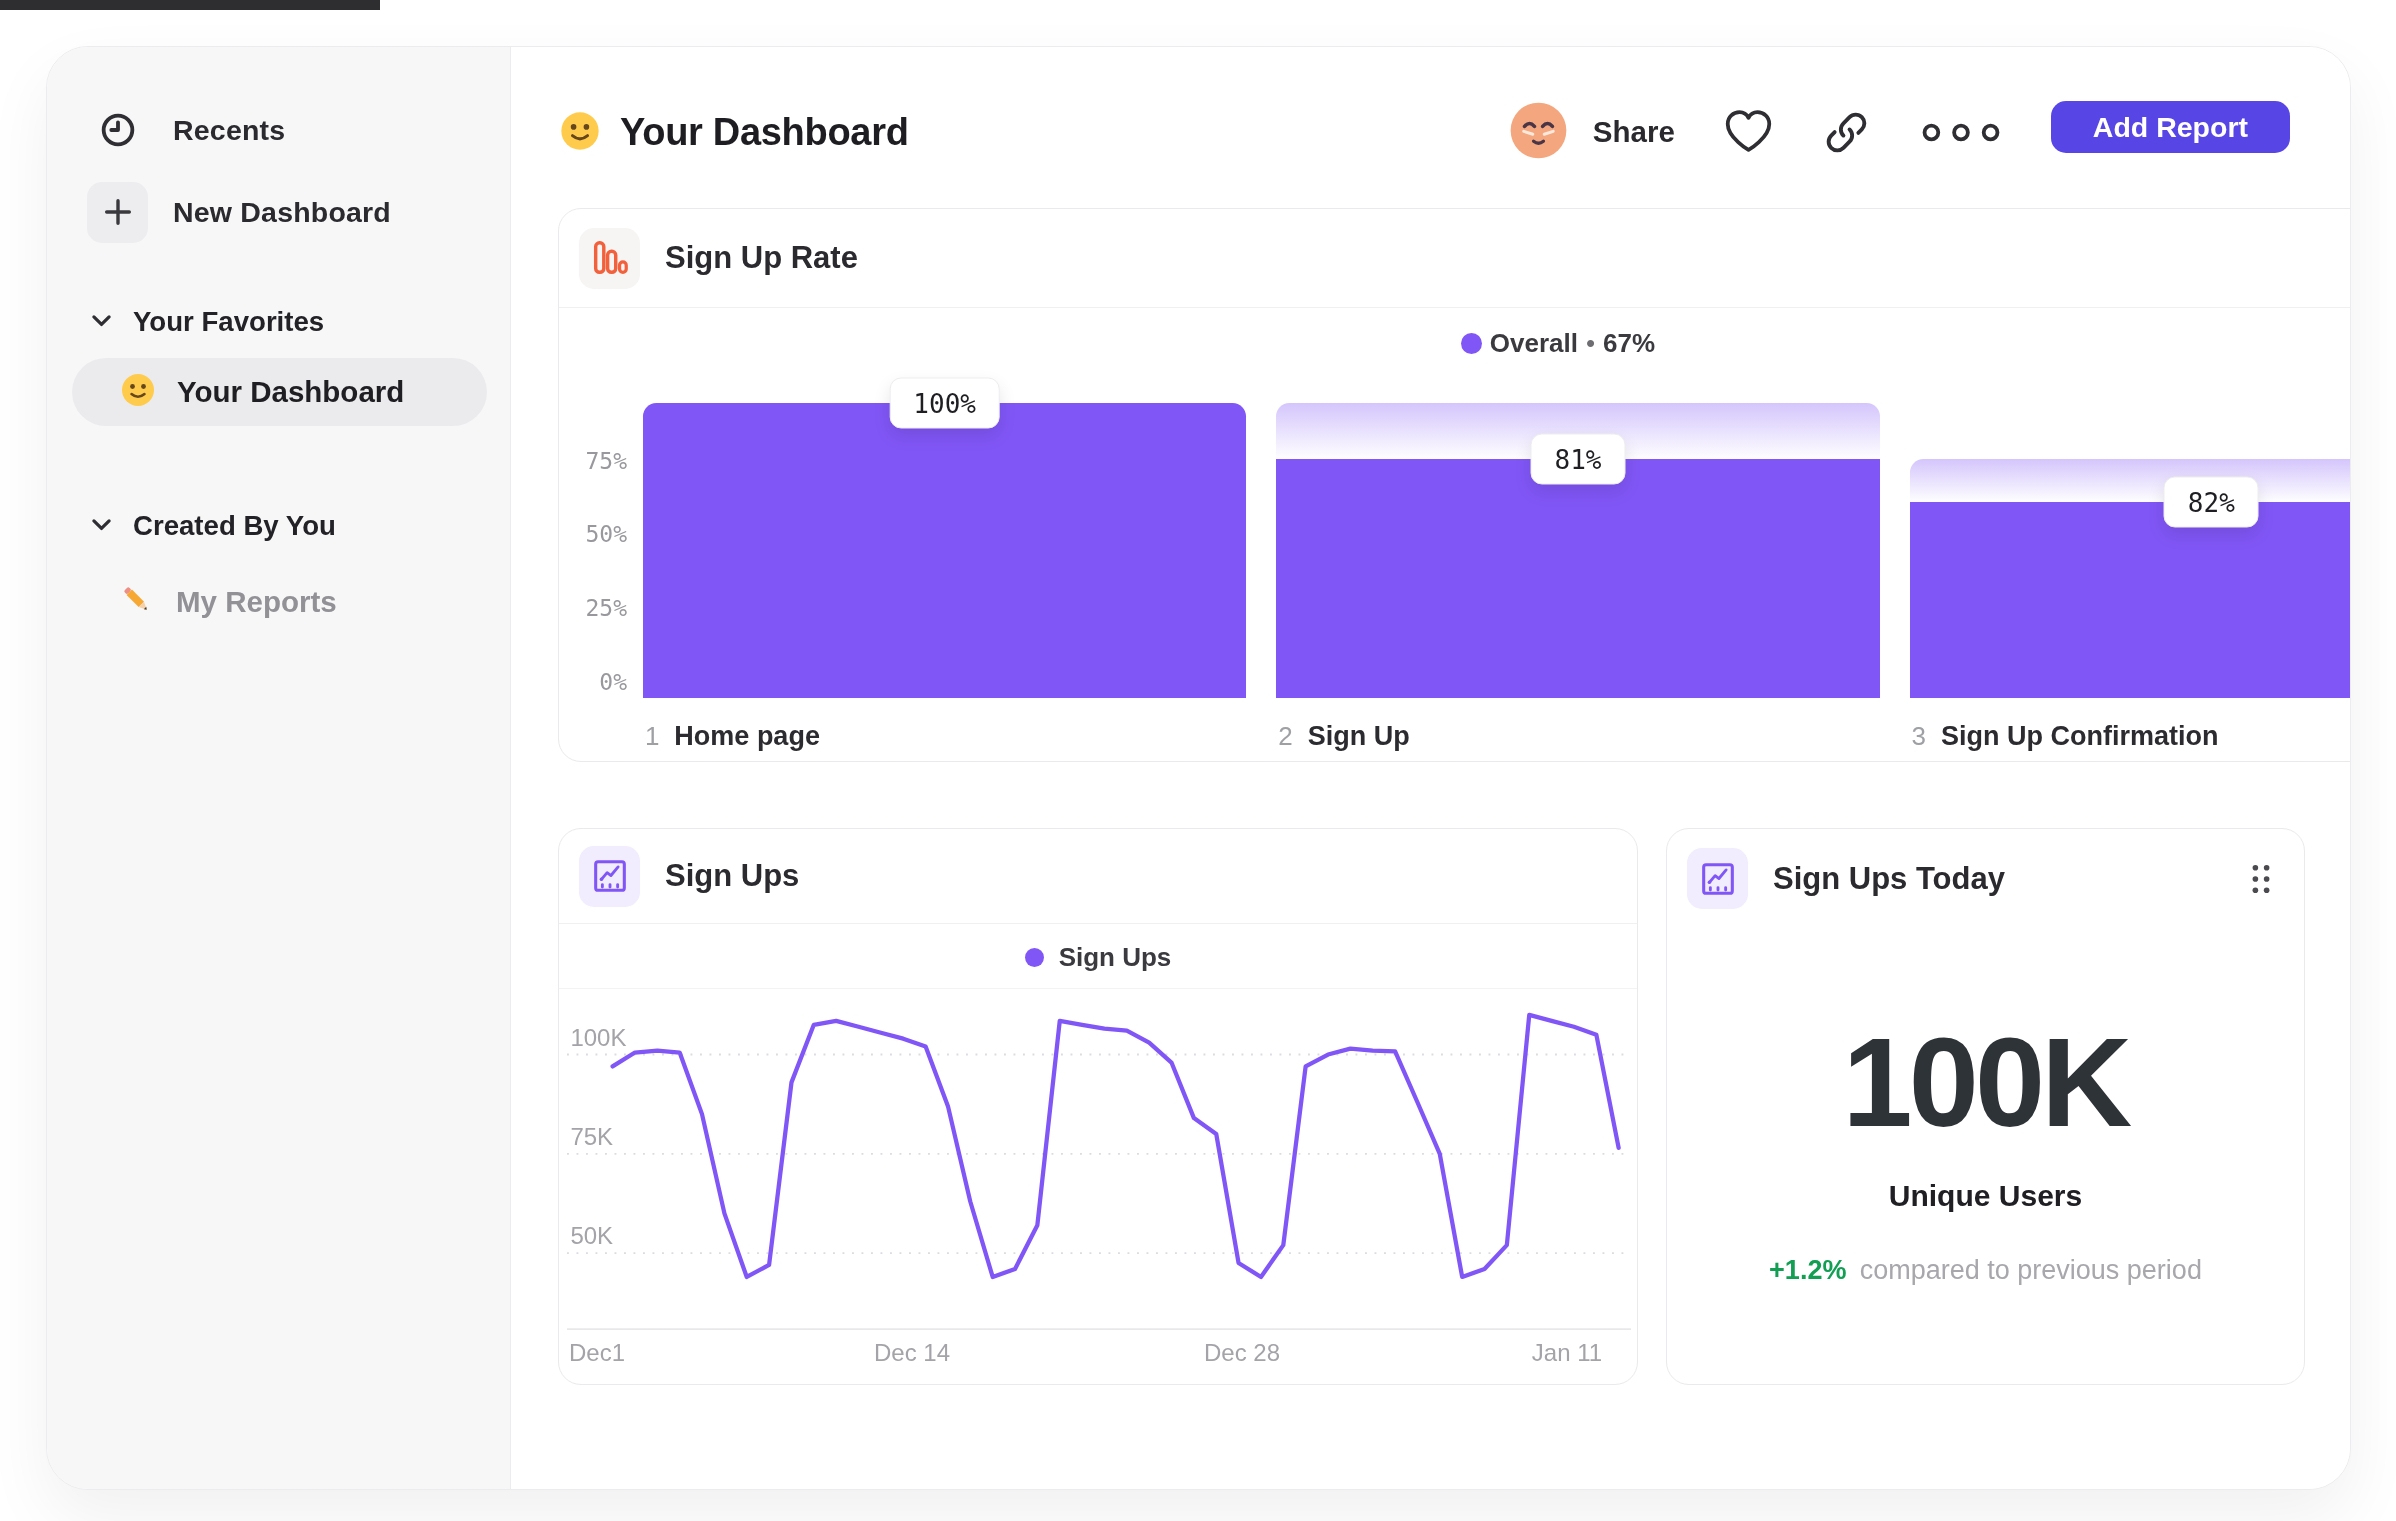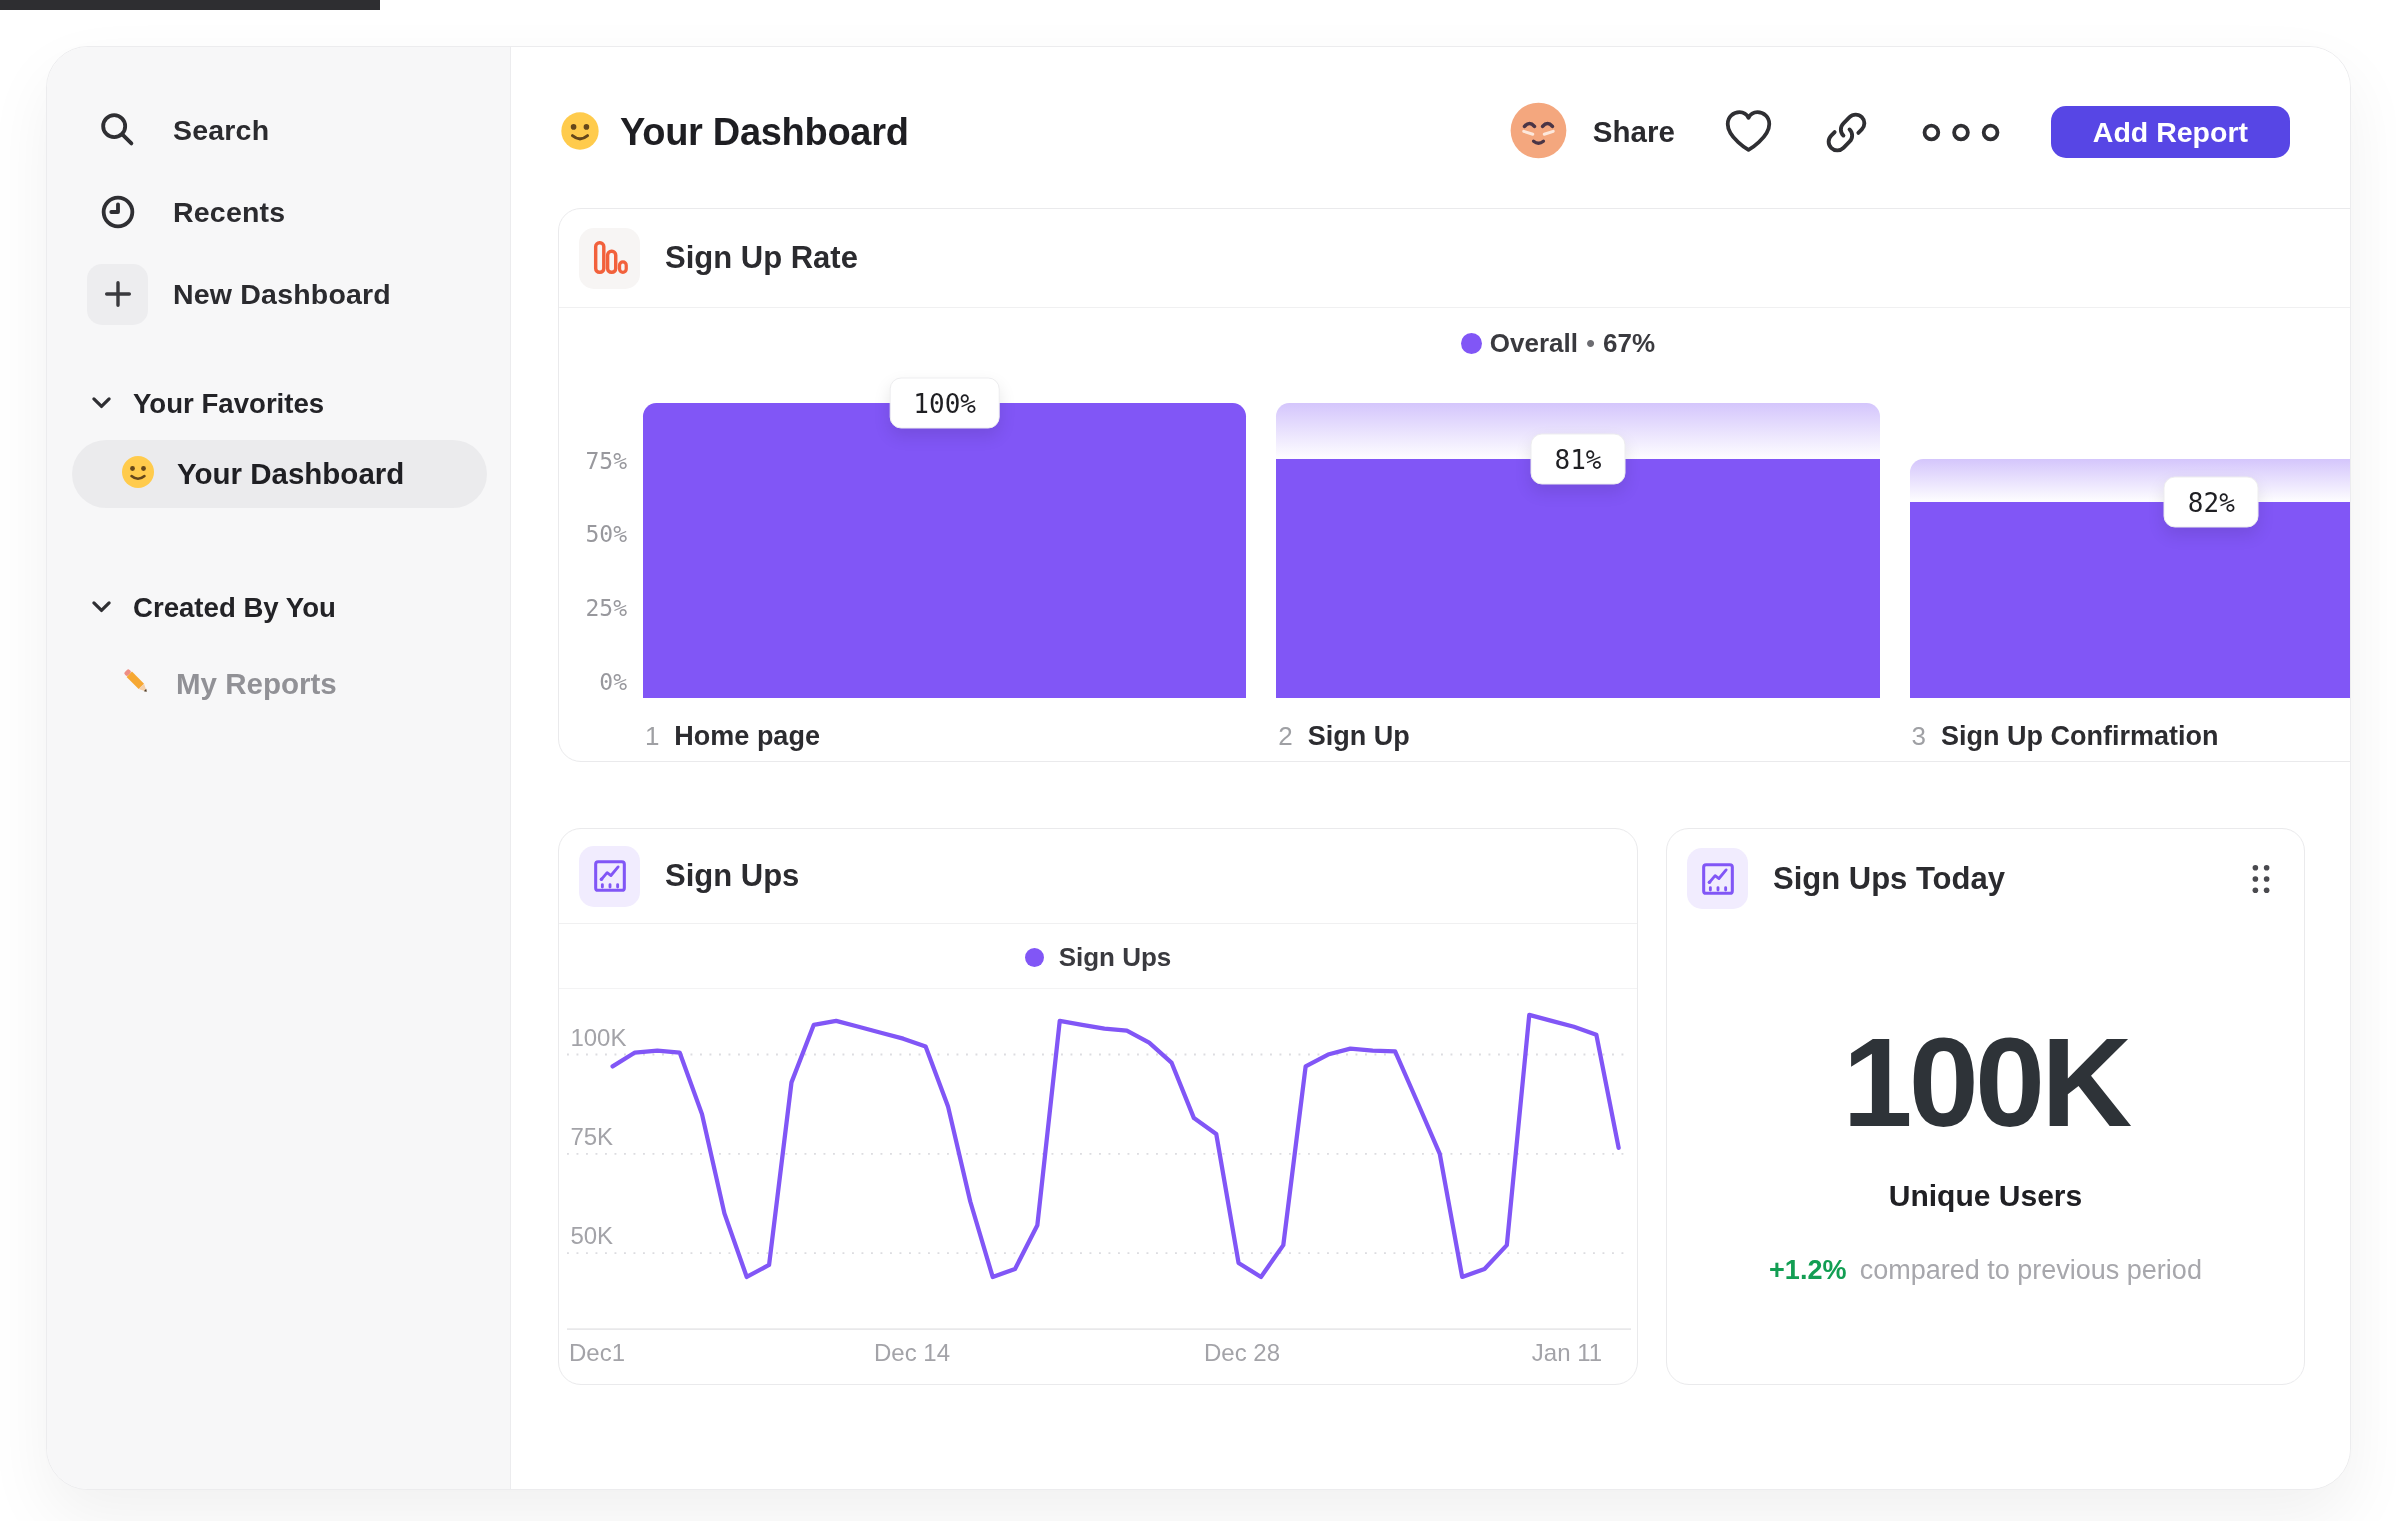--- a/index.html
+++ b/index.html
@@ -20,21 +20,21 @@
   .pill-item { margin:5.7px 23px 0 25px; height:68px; border-radius:34px; background:#ebebed; display:flex; align-items:center; padding-left:48px; gap:21px; cursor:pointer; }
   .pill-label { font-size:29.5px; font-weight:600; color:#1f1f23; }
   .sub-item { margin-top:11.4px; height:68px; display:flex; align-items:center; padding-left:72px; gap:19px; cursor:pointer; }
   .sub-label { font-size:29.5px; font-weight:600; color:#919196; }
 
   
   .main { flex:1; position:relative; background:#ffffff; }
   .main-header { position:absolute; left:48px; right:60px; top:42px; height:86px; display:flex; align-items:center; justify-content:space-between; }
   .title-group { display:flex; align-items:center; gap:19px; }
   .page-title { font-size:38px; font-weight:800; color:#1e1e22; letter-spacing:-0.3px; }
-  .header-right { display:flex; align-items:center; gap:48px; }
+  .header-right { display:flex; gap:48px; }
   .share-group { display:flex; align-items:center; gap:25px; cursor:pointer; }
   .share-label { font-size:29.5px; font-weight:600; color:#2a2a2e; }
   .icon-btn { background:none; border:none; cursor:pointer; display:flex; align-items:center; }
   .add-report-btn { height:52px; padding:0 42px; border:none; border-radius:15px; background:#5746e5; color:#fff;
      font-family:"Liberation Sans",sans-serif; font-size:28.5px; font-weight:700; cursor:pointer; }
 
   .card { position:absolute; background:#fff; border:1.9px solid #eaeaec; border-radius:23px; }
   .card-header { position:absolute; left:0; right:0; top:0; height:99px; display:flex; align-items:center; padding:0 28.5px 0 20px; }
   .card-icon { width:61px; height:61px; border-radius:15px; display:flex; align-items:center; justify-content:center; }
   .card-icon.orange-bg { background:#f7f5f4; }
@@ -86,29 +86,20 @@
   .stat-note { font-size:27px; color:#a7a7ac; }
 </style>
 </head>
 <body>
 
 <div class="top-strip"></div>
 
 <div class="app-window">
 
   <aside class="sidebar">
-    <div class="nav-item">
-      <span class="nav-icon-box">
-        <svg width="44" height="44" viewBox="0 0 46 46" fill="none">
-            <circle cx="19" cy="19" r="11.5" stroke="#2f2f33" stroke-width="4"></circle>
-            <path d="M28 28 L37 37" stroke="#2f2f33" stroke-width="4" stroke-linecap="round"></path>
-          </svg>
-      </span>
-      <span class="nav-label">Search</span>
-    </div>
     <div class="nav-item">
       <span class="nav-icon-box">
         <svg width="44" height="44" viewBox="0 0 46 46" fill="none">
             <circle cx="23" cy="23" r="15" stroke="#2f2f33" stroke-width="4"></circle>
             <path d="M23 15 V23 H16" stroke="#2f2f33" stroke-width="4" stroke-linecap="round" stroke-linejoin="round"></path>
           </svg>
       </span>
       <span class="nav-label">Recents</span>
     </div>
     <div class="nav-item">

